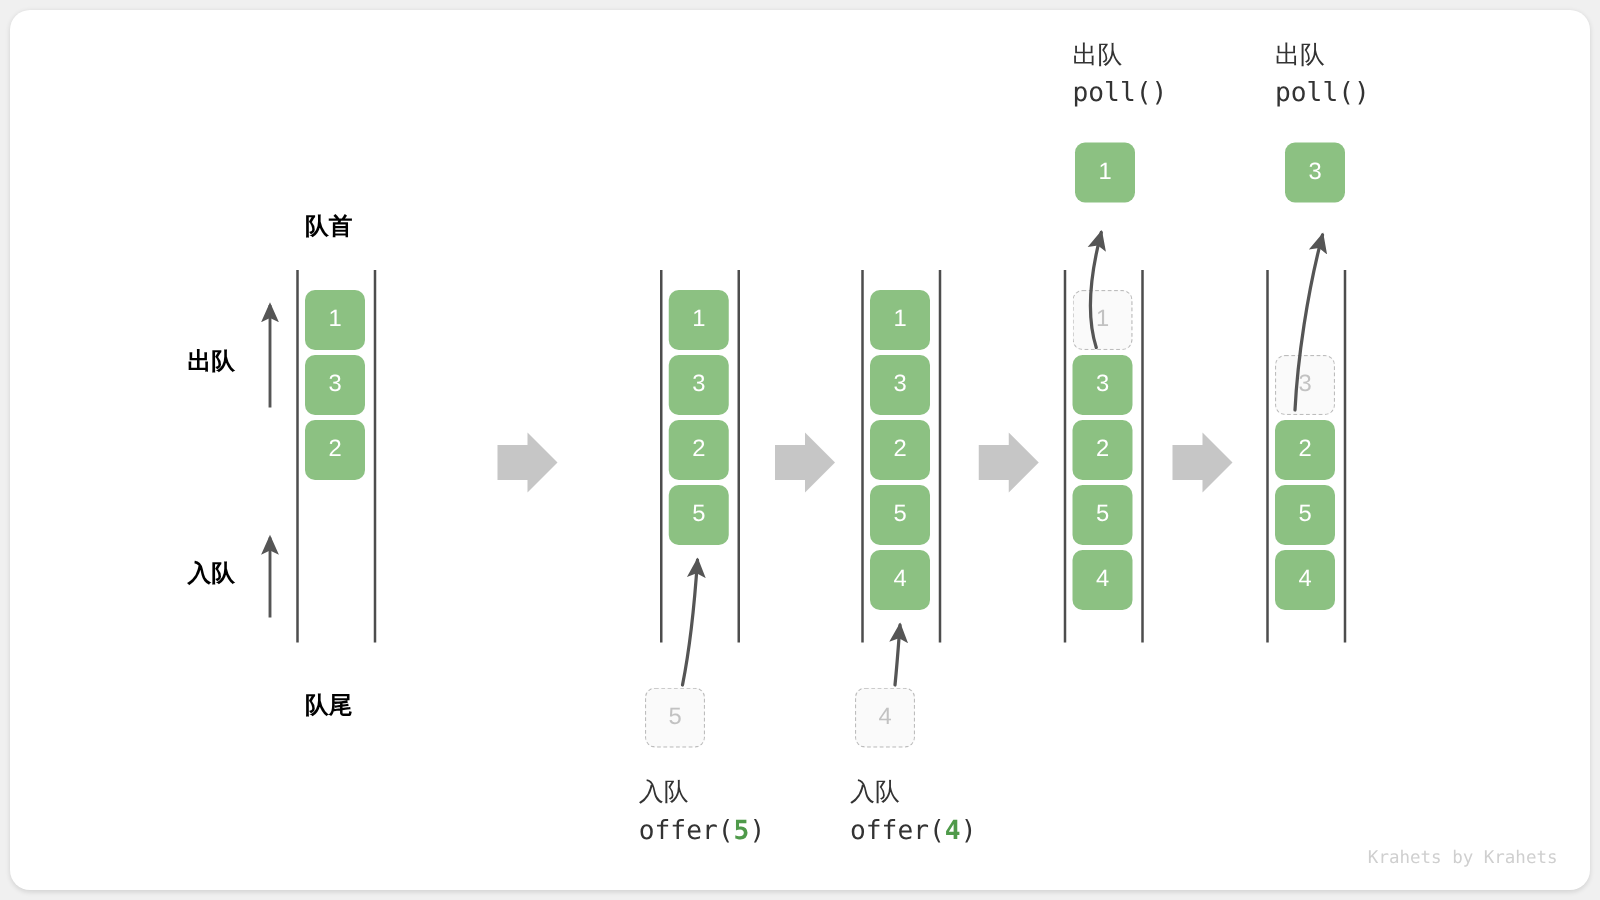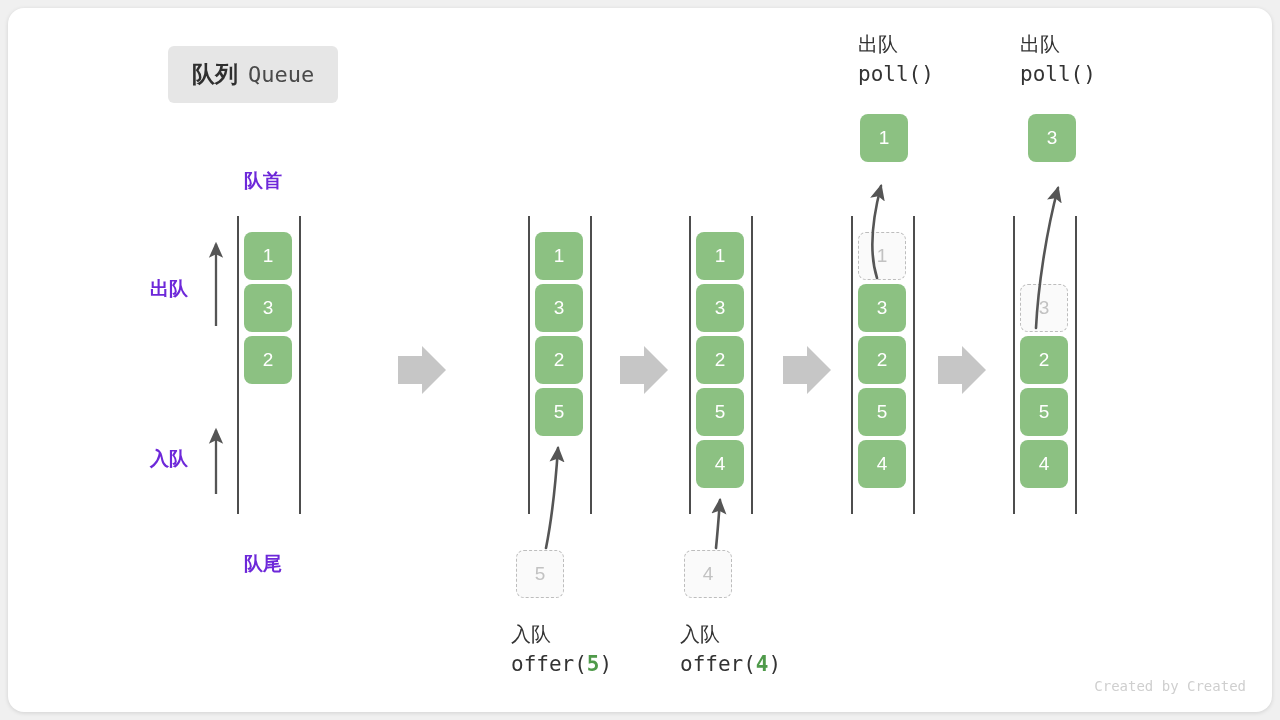--- a/index.html
+++ b/index.html
@@ -33,21 +33,21 @@
     font-family:"Liberation Sans","DejaVu Sans",sans-serif;
   }
   .title-en{
     font-size:22px;color:#4a4a4a;
     font-family:"DejaVu Sans Mono","Liberation Mono",monospace;
   }
 
   
   .lbl-bold{
     position:absolute;
-    font-size:19px;font-weight:bold;color:#6d28d9;
+    font-size:19px;font-weight:bold;color:#000000;
     white-space:nowrap;
   }
   .op-label{
     position:absolute;
     text-align:left;
     white-space:nowrap;
     line-height:1.45;
   }
   .op-cn{
     display:block;
@@ -101,24 +101,20 @@
     font-family:"DejaVu Sans Mono","Liberation Mono",monospace;
     white-space:nowrap;
   }
 </style>
 </head>
 <body>
 
 <div class="card">
   <div class="stage">
 
-    <div class="title-badge">
-      <span class="title-cn">队列</span>
-      <span class="title-en">Queue</span>
-    </div>
 
     <div class="lbl-bold" style="left:236px;top:160px;">队首</div>
     <div class="lbl-bold" style="left:236px;top:543px;font-family:Liberation Serif, serif;">队尾</div>
 
     <div class="lbl-bold" style="left:142px;top:268px;">出队</div>
     <div class="lbl-bold" style="left:142px;top:438px;">入队</div>
 
     <div class="rail" style="left:229px;top:208px;height:298px;"></div>
     <div class="rail" style="left:291px;top:208px;height:298px;"></div>
 
@@ -216,16 +212,16 @@
 
       <path d="M538,540 C545,505 548,470 550,440" fill="none" stroke="#555555" stroke-width="2.6" stroke-linecap="round" marker-end="url(#ah-dark)"></path>
 
       <path d="M708,540 C710,520 711,505 712,492" fill="none" stroke="#555555" stroke-width="2.6" stroke-linecap="round" marker-end="url(#ah-dark)"></path>
 
       <path d="M869,270 C862,248 862,220 873,178" fill="none" stroke="#555555" stroke-width="2.6" stroke-linecap="round" marker-end="url(#ah-dark)"></path>
 
       <path d="M1028,320 C1030,280 1038,225 1050,180" fill="none" stroke="#555555" stroke-width="2.6" stroke-linecap="round" marker-end="url(#ah-dark)"></path>
     </svg>
 
-    <div class="watermark">Created by Created</div>
+    <div class="watermark">Krahets by Krahets</div>
 
   </div>
 </div>
 
 </body></html>

